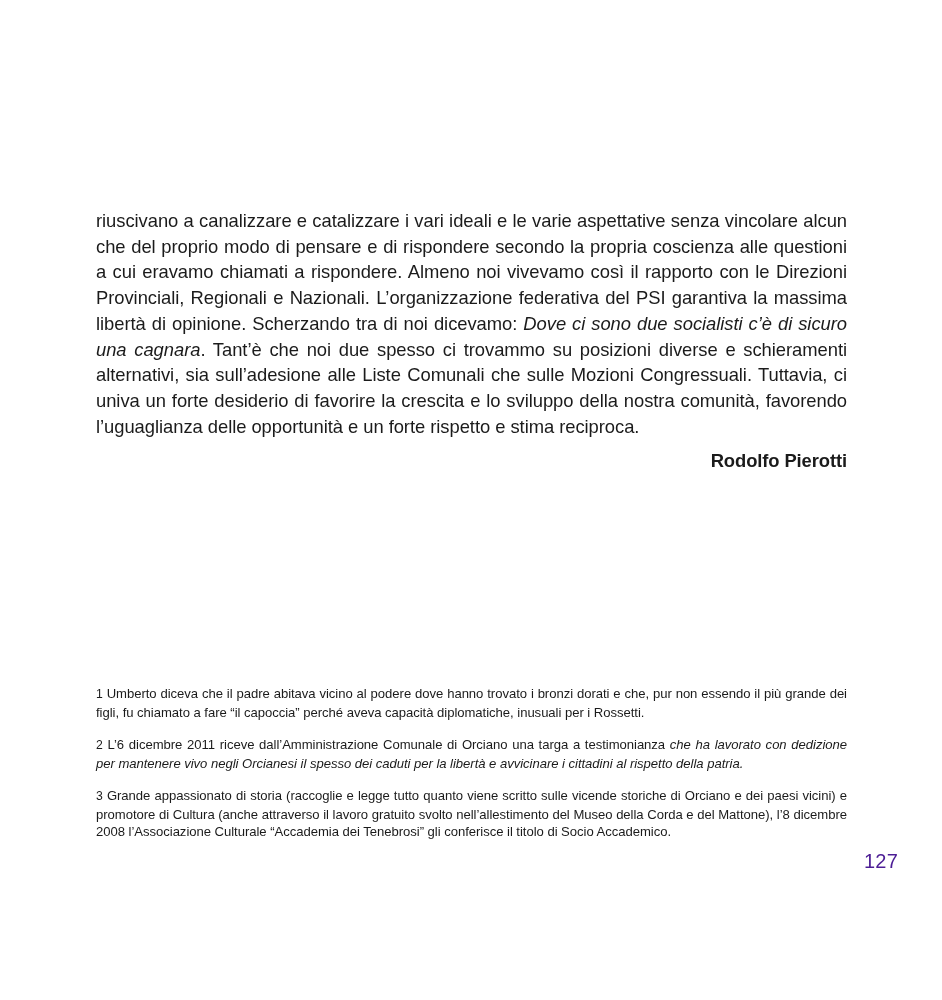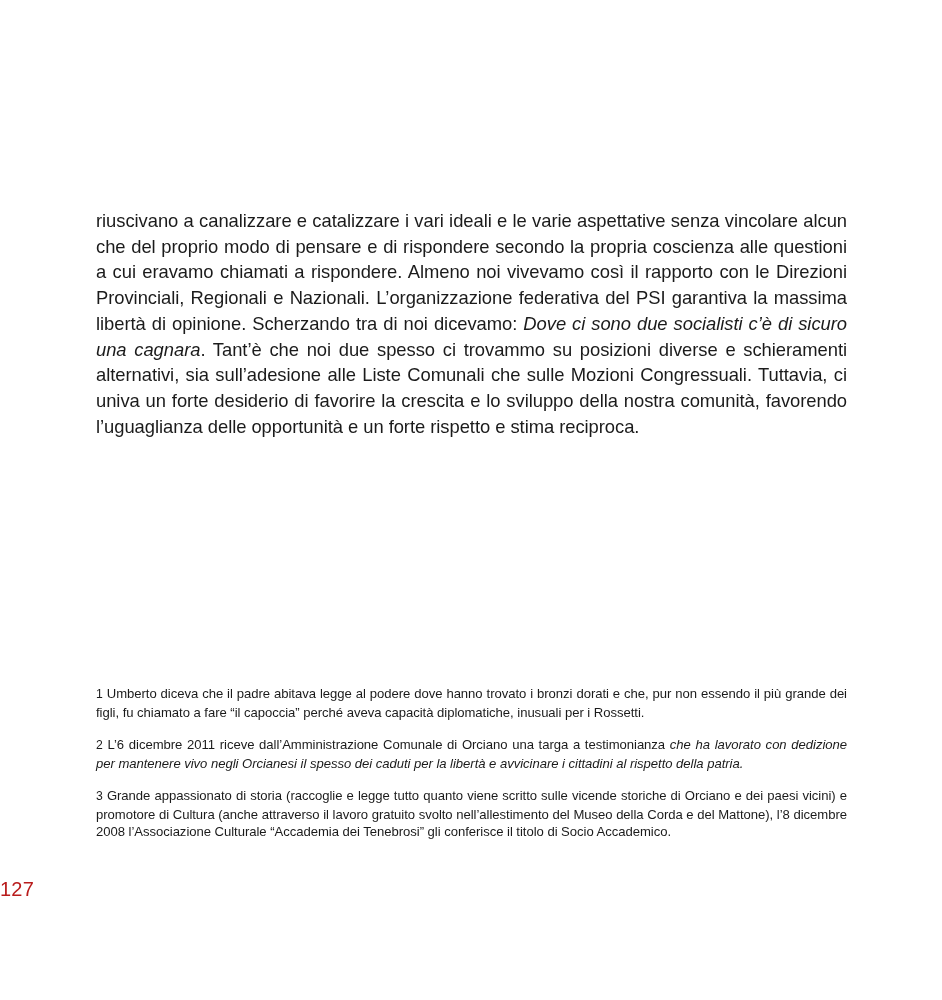--- a/index.html
+++ b/index.html
@@ -83,42 +83,43 @@
     letter-spacing: 0;
   }
   .footnote .it {
     font-style: italic;
   }
 
   
   .page-number {
     position: absolute;
     left: 0;
-    top: 876px;
+    top: 848px;
     width: 898px;
-    text-align: left;
+    text-align: right;
     font-size: 20px;
     line-height: 26px;
-    color: #b91c1c;
+    color: #4c1d95;
     letter-spacing: 0.2px;
   }
 </style>
 </head>
 <body>
 
 <div class="page">
 
   <div class="body-block">
     <p class="body-paragraph"><span>riuscivano a canalizzare e catalizzare i vari ideali e le varie aspettative senza vincolare alcun che del proprio modo di pensare e di rispondere secondo la propria coscienza alle questioni a cui eravamo chiamati a rispondere. Almeno noi vivevamo così il rapporto con le Direzioni Provinciali, Regionali e Nazionali. L’organizzazione federativa del PSI garantiva la massima libertà di opinione. Scherzando tra di noi dicevamo: </span><span class="it">Dove ci sono due socialisti c’è di sicuro una cagnara</span><span>. Tant’è che noi due spesso ci trovammo su posizioni diverse e schieramenti alternativi, sia sull’adesione alle Liste Comunali che sulle Mozioni Congressuali. Tuttavia, ci univa un forte desiderio di favorire la crescita e lo sviluppo della nostra comunità, favorendo l’uguaglianza delle opportunità e un forte rispetto e stima reciproca.</span></p>
 
+    <p class="signature">Rodolfo Pierotti</p>
   </div>
 
   <div class="footnotes">
 
-    <p class="footnote"><span class="fn-num">1</span> <span>Umberto diceva che il padre abitava legge al podere dove hanno trovato i bronzi dorati e che, pur non essendo il più grande dei figli, fu chiamato a fare “il capoccia” perché aveva capacità diplomatiche, inusuali per i Rossetti.</span><span class="it"></span></p>
+    <p class="footnote"><span class="fn-num">1</span> <span>Umberto diceva che il padre abitava vicino al podere dove hanno trovato i bronzi dorati e che, pur non essendo il più grande dei figli, fu chiamato a fare “il capoccia” perché aveva capacità diplomatiche, inusuali per i Rossetti.</span><span class="it"></span></p>
 
     <p class="footnote"><span class="fn-num">2</span> <span>L’6 dicembre 2011 riceve dall’Amministrazione Comunale di Orciano una targa a testimonianza </span><span class="it">che ha lavorato con dedizione per mantenere vivo negli Orcianesi il spesso dei caduti per la libertà e avvicinare i cittadini al rispetto della patria.</span></p>
 
     <p class="footnote"><span class="fn-num">3</span> <span>Grande appassionato di storia (raccoglie e legge tutto quanto viene scritto sulle vicende storiche di Orciano e dei paesi vicini) e promotore di Cultura (anche attraverso il lavoro gratuito svolto nell’allestimento del Museo della Corda e del Mattone), l’8 dicembre 2008 l’Associazione Culturale “Accademia dei Tenebrosi” gli conferisce il titolo di Socio Accademico.</span><span class="it"></span></p>
 
   </div>
 
   <div class="page-number">127</div>
 
 </div>

